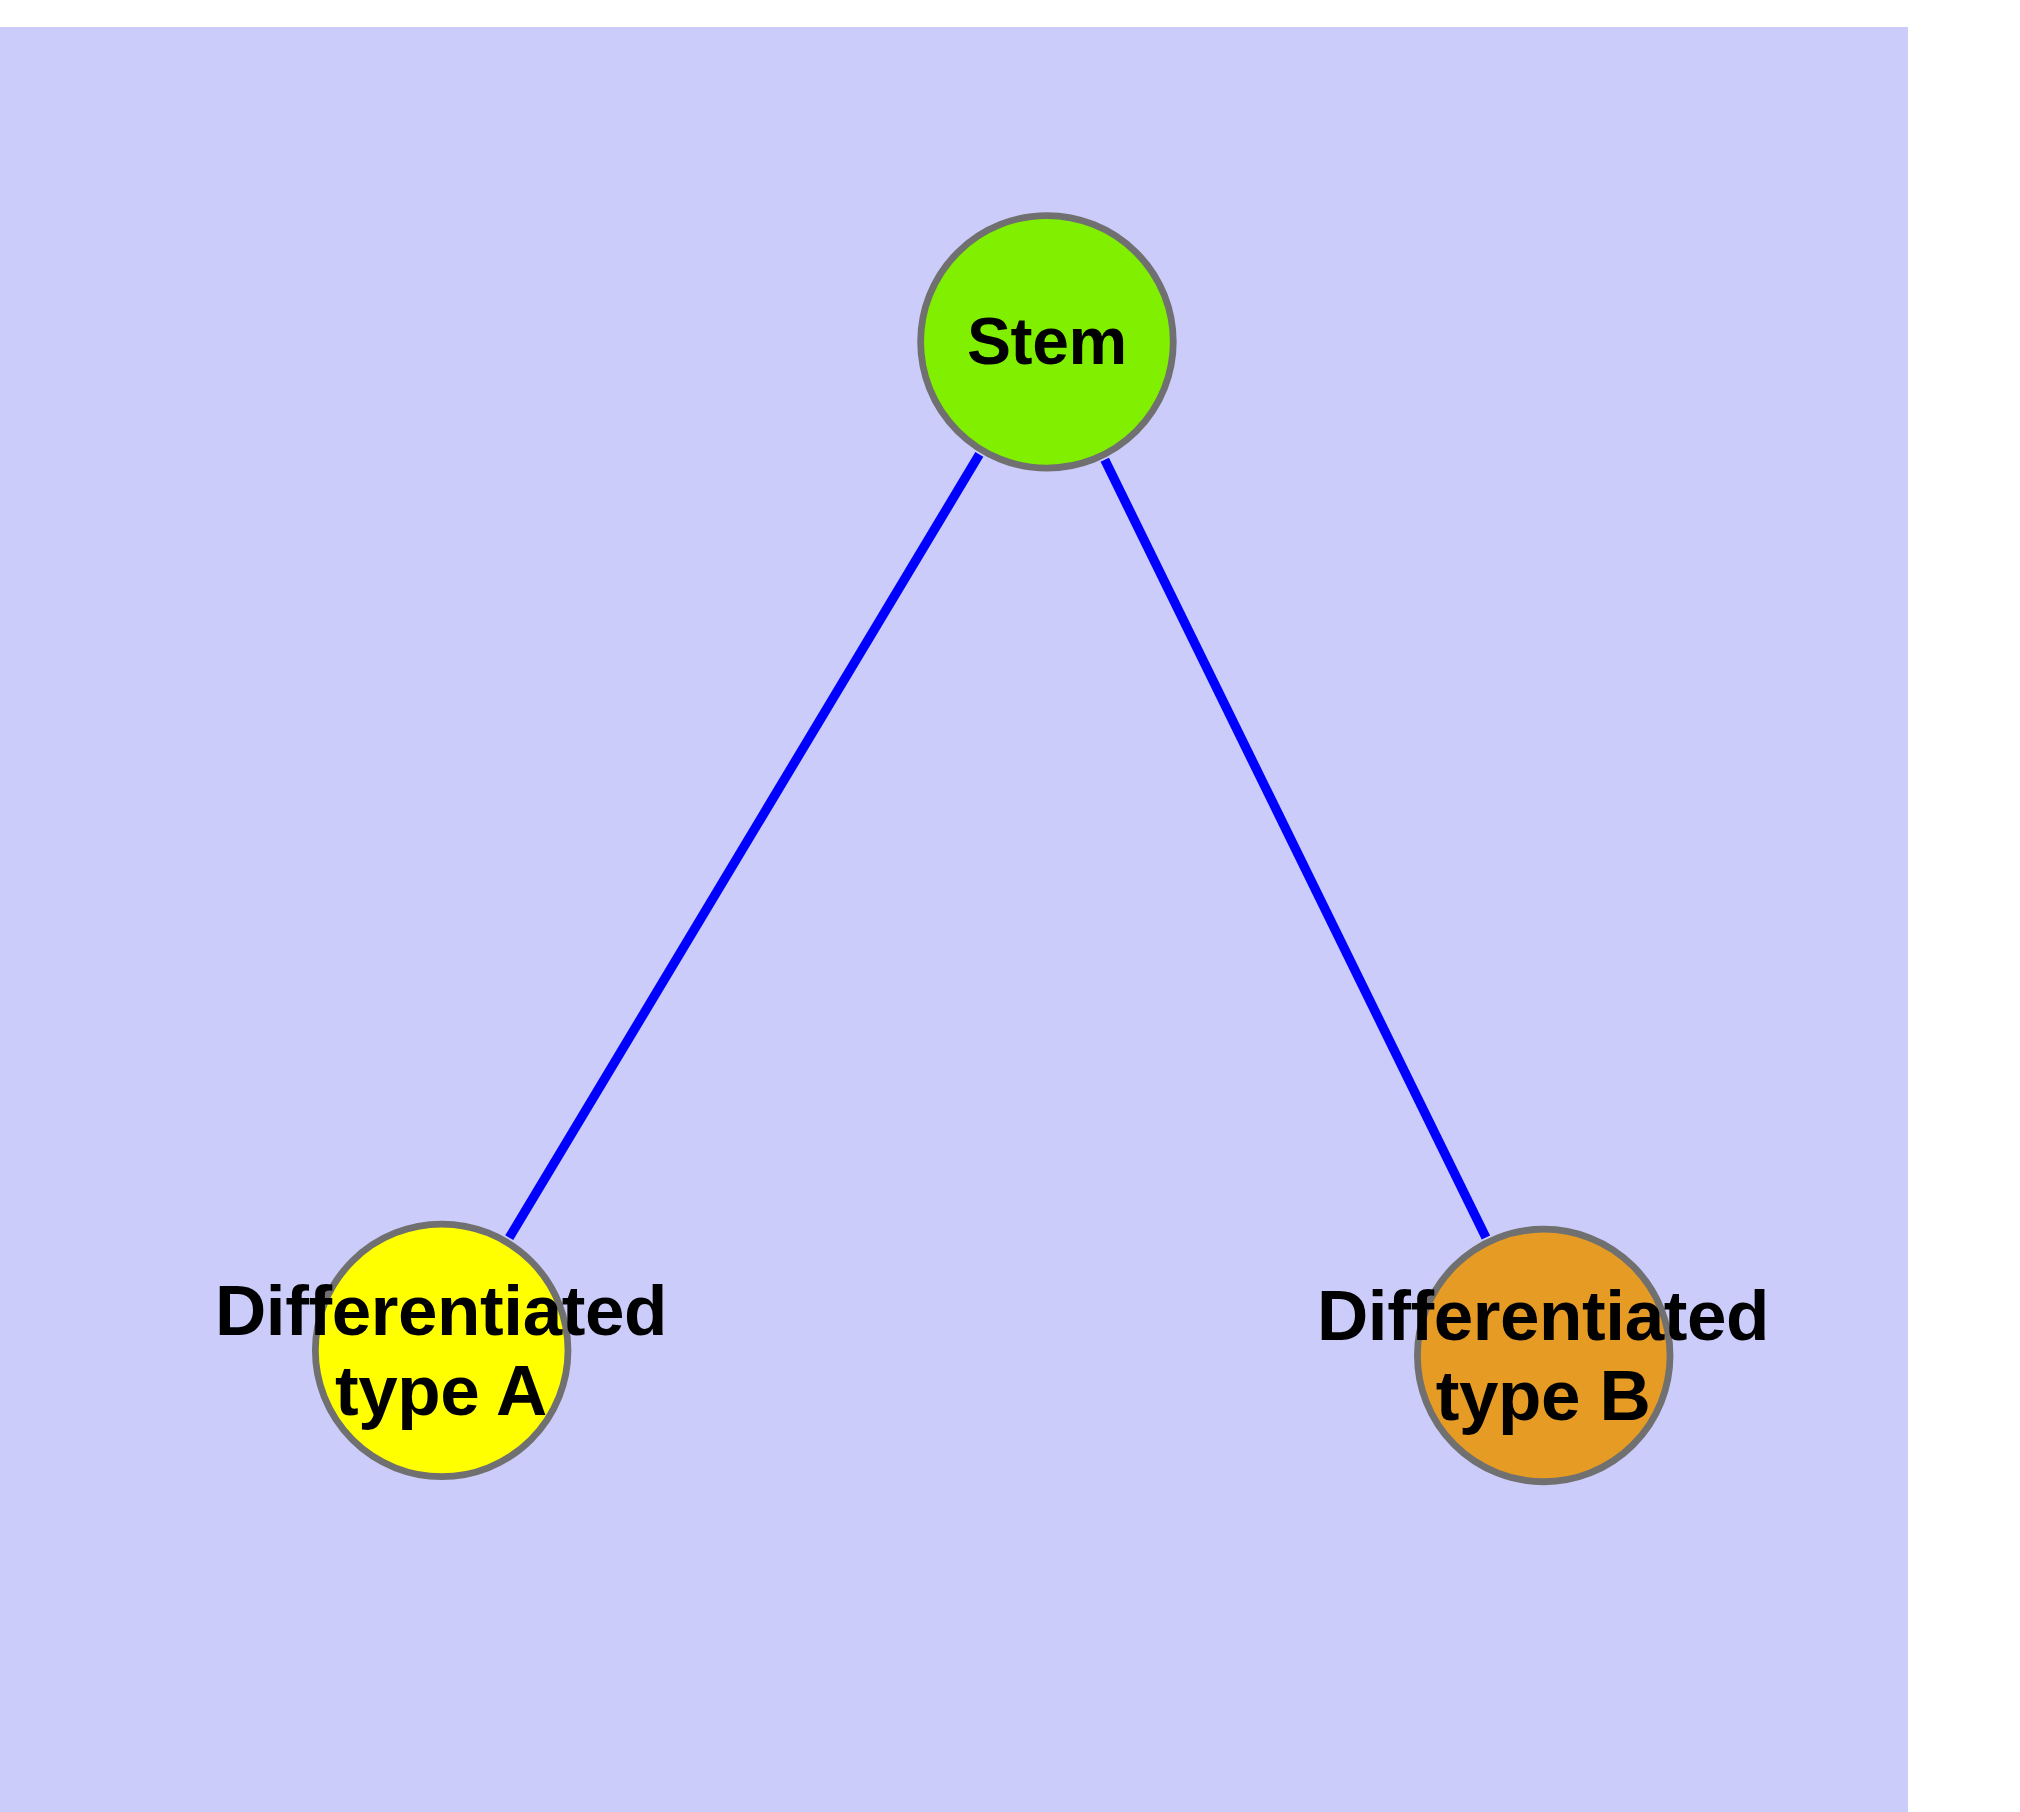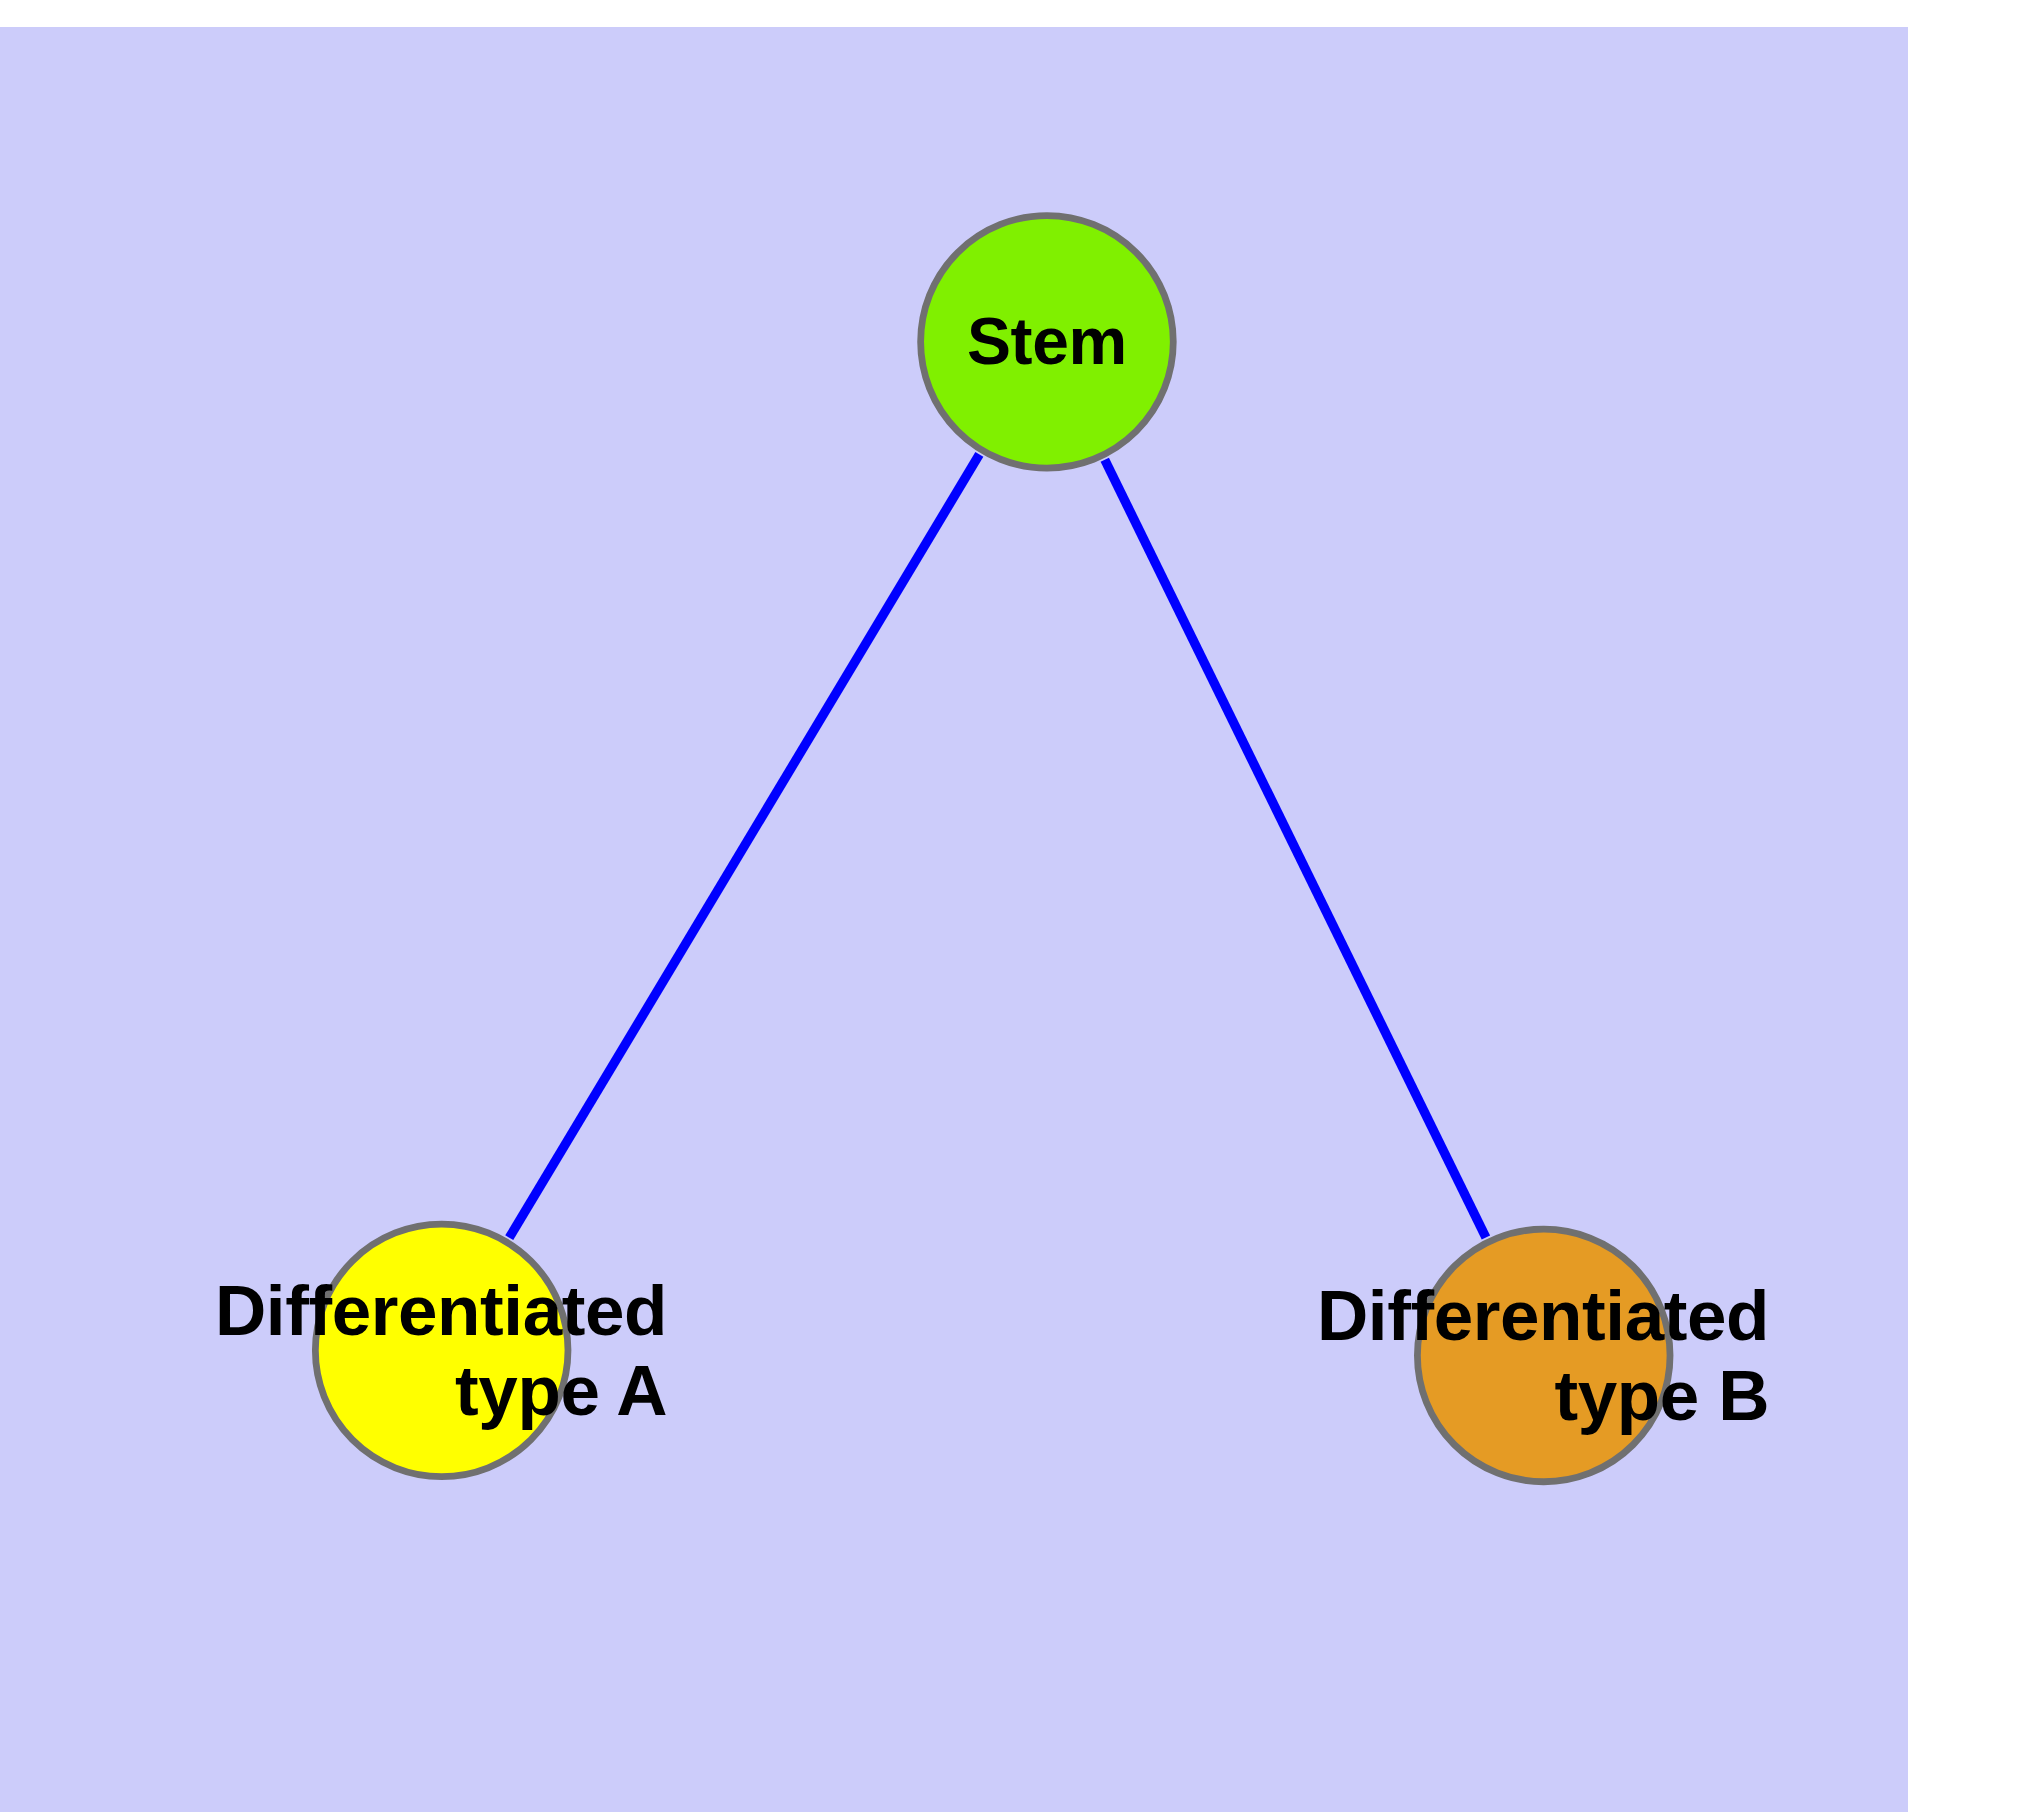--- a/index.html
+++ b/index.html
@@ -40,21 +40,20 @@
     line-height: 1.12;
     letter-spacing: -0.4px;
     pointer-events: none;
     user-select: none;
   }
   .label-stem {
     font-size: 66px;
   }
   .label-leaf {
     font-size: 71px;
-    text-align: right;
   }
 </style>
 </head>
 <body>
 
 <div id="canvas">
 
   <div id="graph-bg"></div>
 
   <svg id="graph-svg" viewBox="0 0 2384 2138" preserveAspectRatio="none" xmlns="http://www.w3.org/2000/svg">

